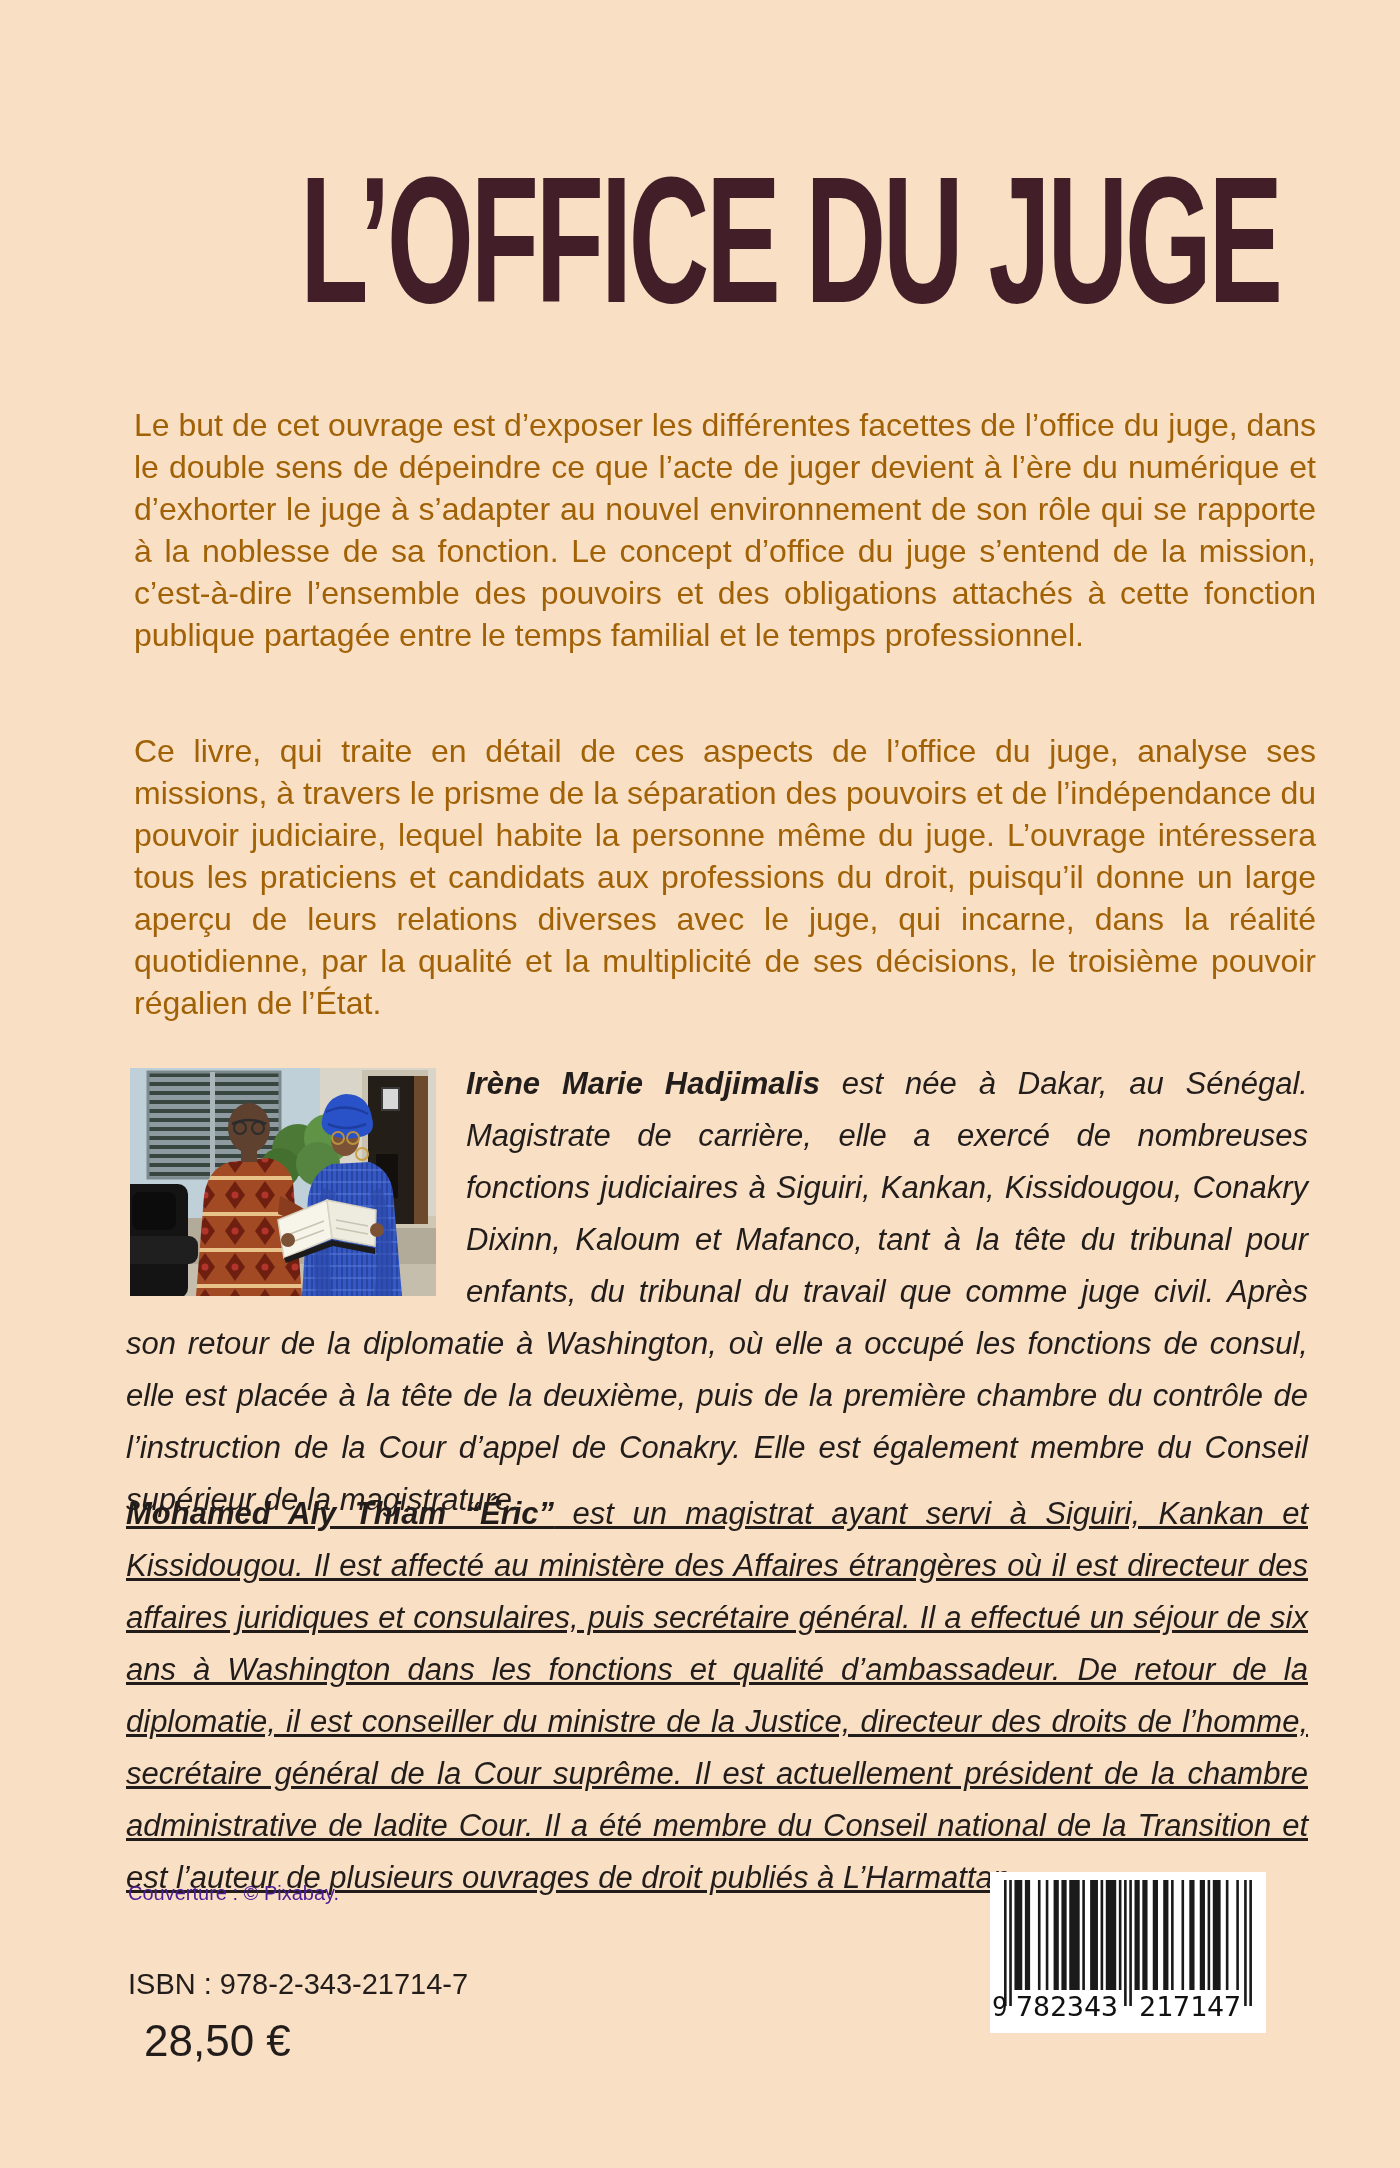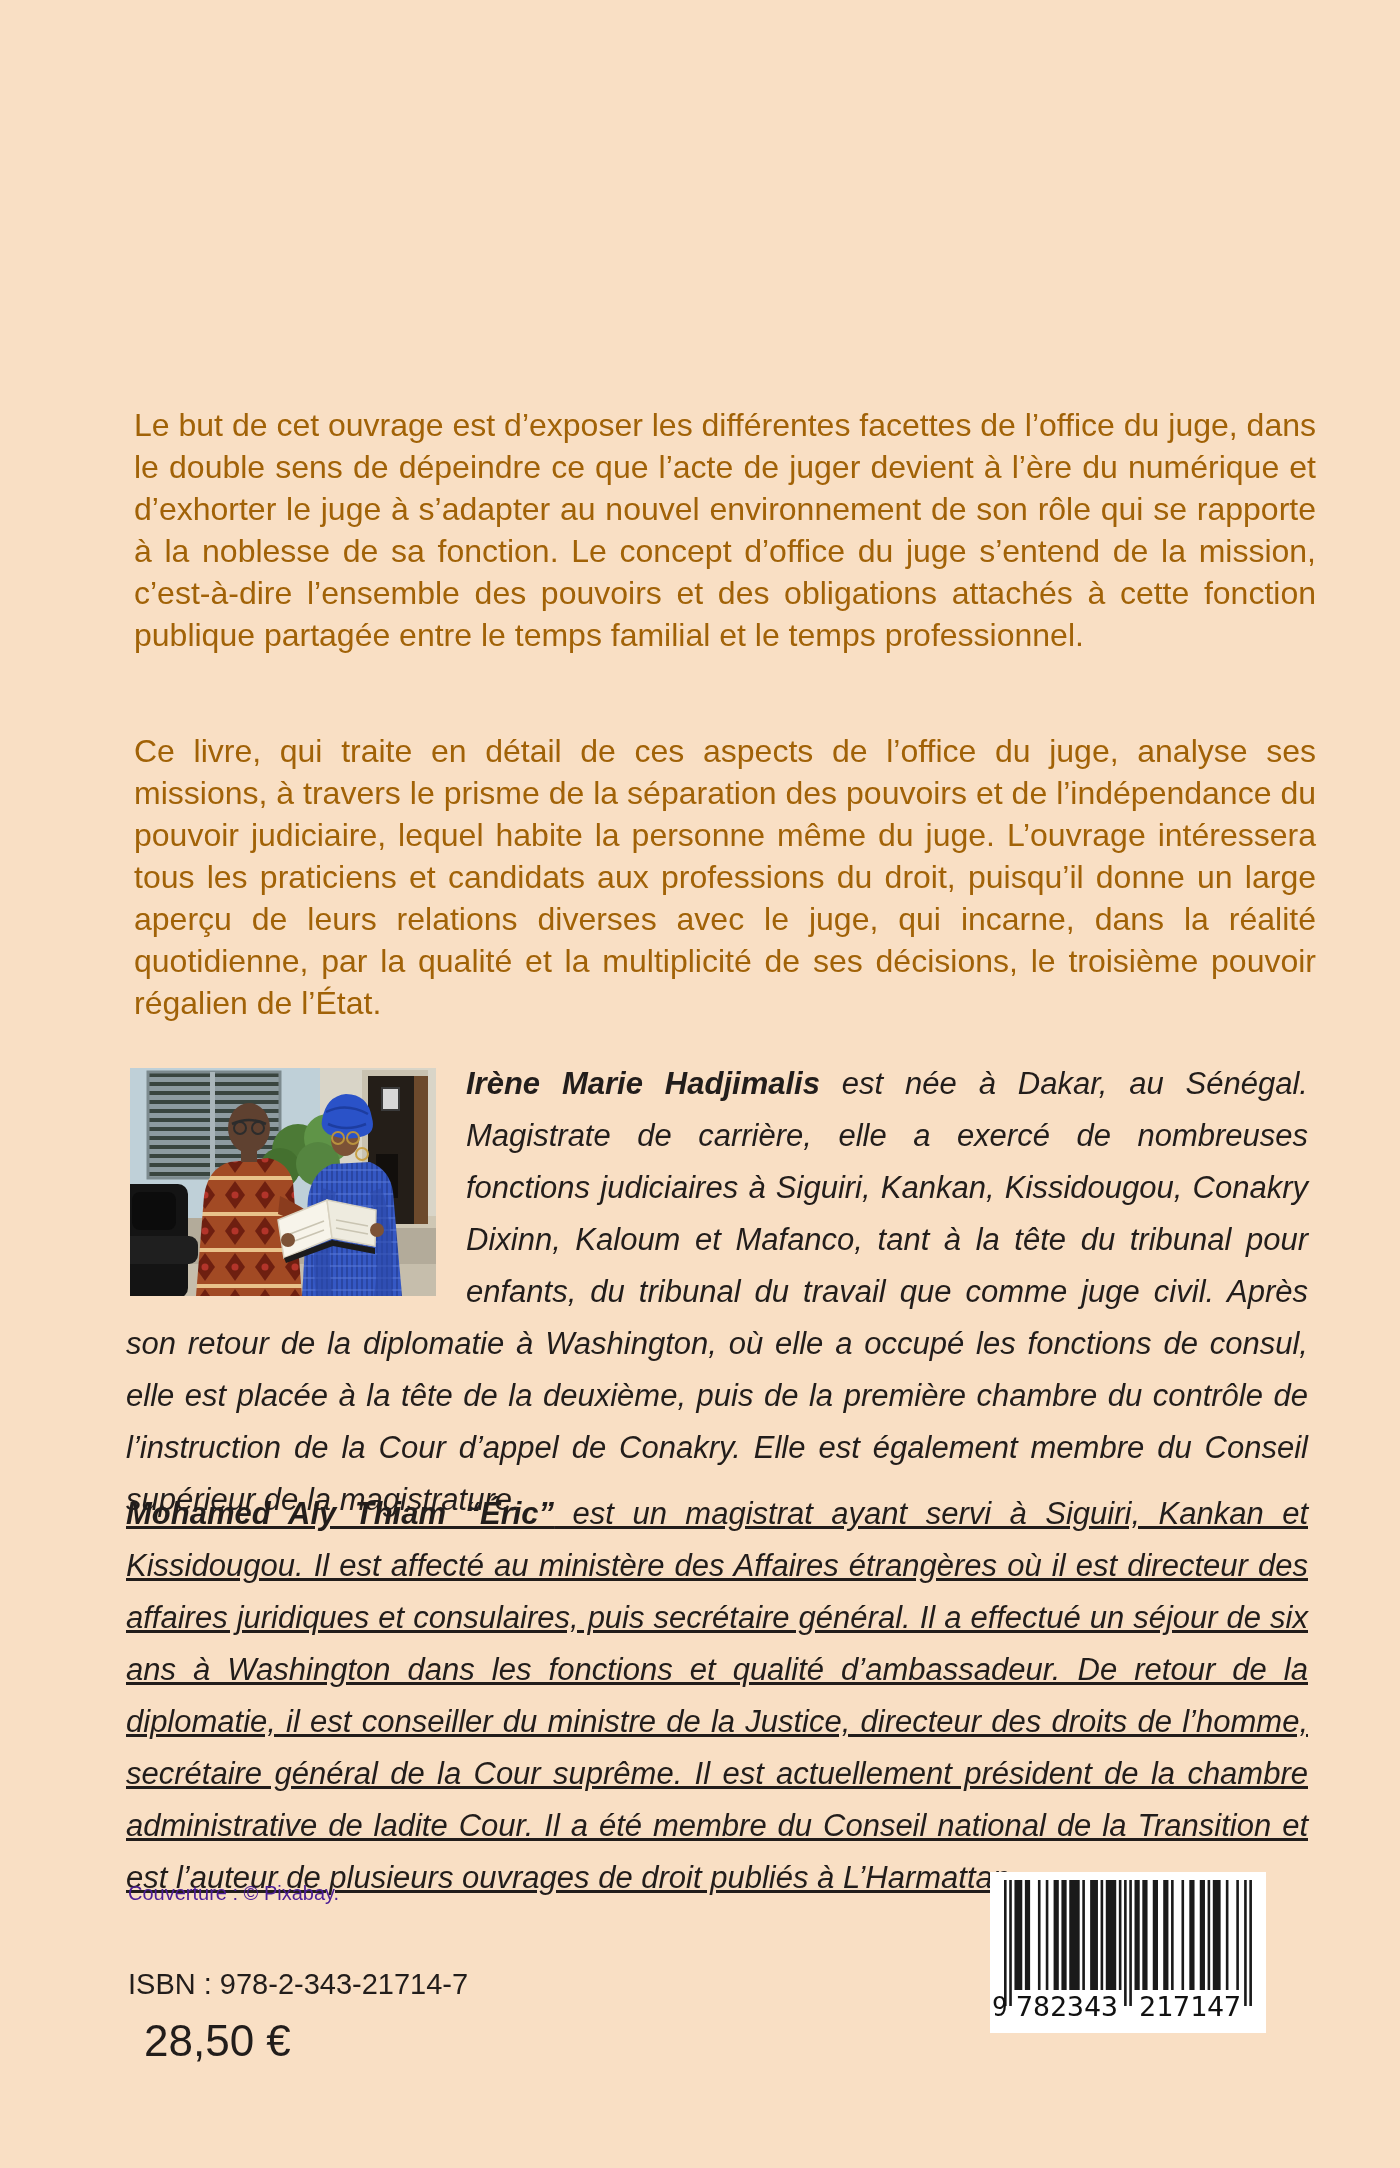--- a/index.html
+++ b/index.html
@@ -109,20 +109,21 @@
     font-family: "DejaVu Sans Mono", monospace;
     font-size: 26px;
     fill: #111111;
   }
 </style>
 </head>
 <body>
 
 <div class="cover">
 
+  <h1 class="title"><span class="title-inner">L’OFFICE DU JUGE</span></h1>
 
   <p class="para p1">Le but de cet ouvrage est d’exposer les différentes facettes de l’office du juge, dans le double sens de dépeindre ce que l’acte de juger devient à l’ère du numérique et d’exhorter le juge à s’adapter au nouvel environnement de son rôle qui se rapporte à la noblesse de sa fonction.  Le concept d’office du juge s’entend de la mission, c’est-à-dire l’ensemble des pouvoirs et des obligations attachés à cette fonction publique partagée entre le temps familial et le temps professionnel.</p>
 
   <p class="para p2">Ce livre, qui traite en détail de ces aspects de l’office du juge, analyse ses missions, à travers le prisme de la séparation des pouvoirs et de l’indépendance du pouvoir judiciaire, lequel habite la personne même du juge. L’ouvrage intéressera tous les praticiens et candidats aux professions du droit, puisqu’il donne un large aperçu de leurs relations diverses avec le juge, qui incarne, dans la réalité quotidienne, par la qualité et la multiplicité de ses décisions, le troisième pouvoir régalien de l’État.</p>
 
   <div class="bio bio1">
     <span class="photo">
       <svg viewBox="0 0 306 228" preserveAspectRatio="none" aria-hidden="true">
         <defs>
           <pattern id="blinds" width="306" height="9" patternUnits="userSpaceOnUse">

